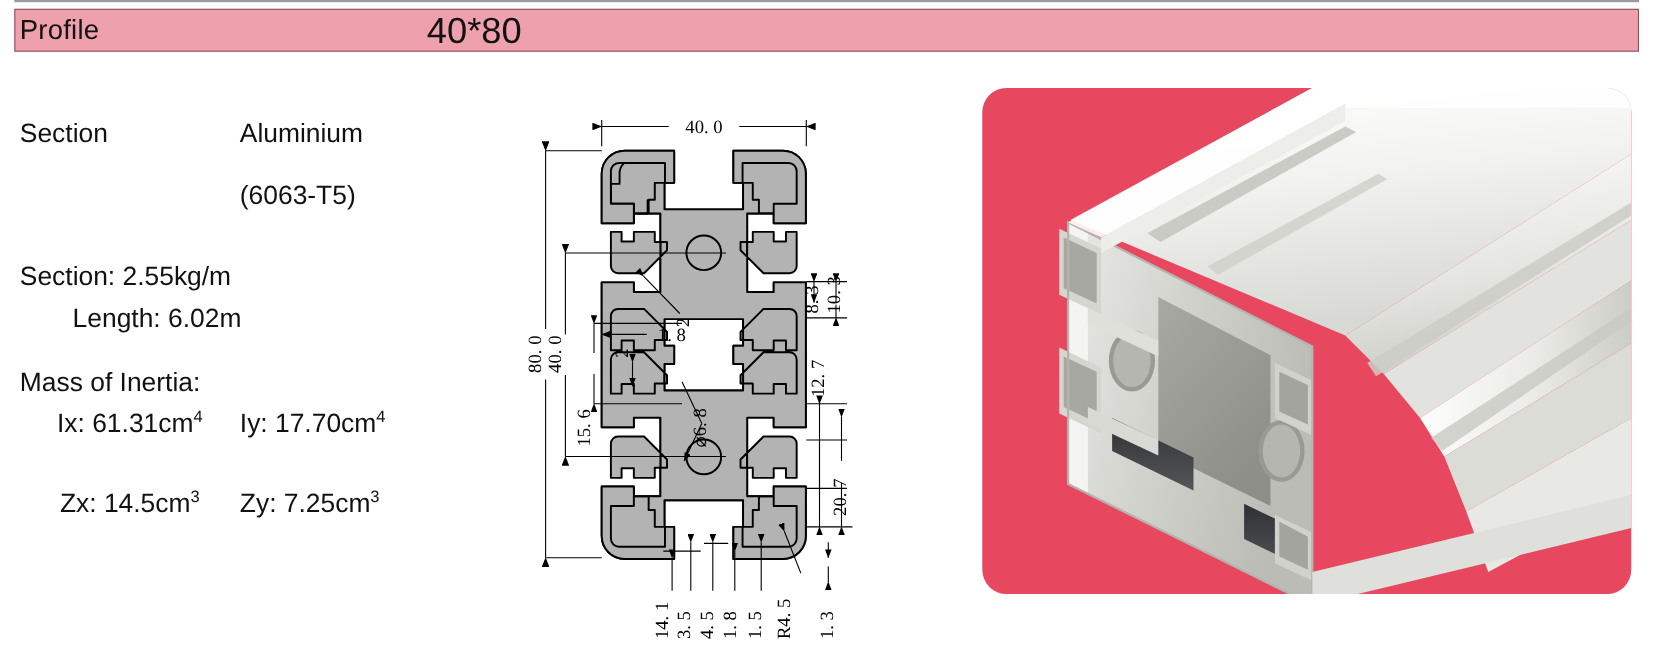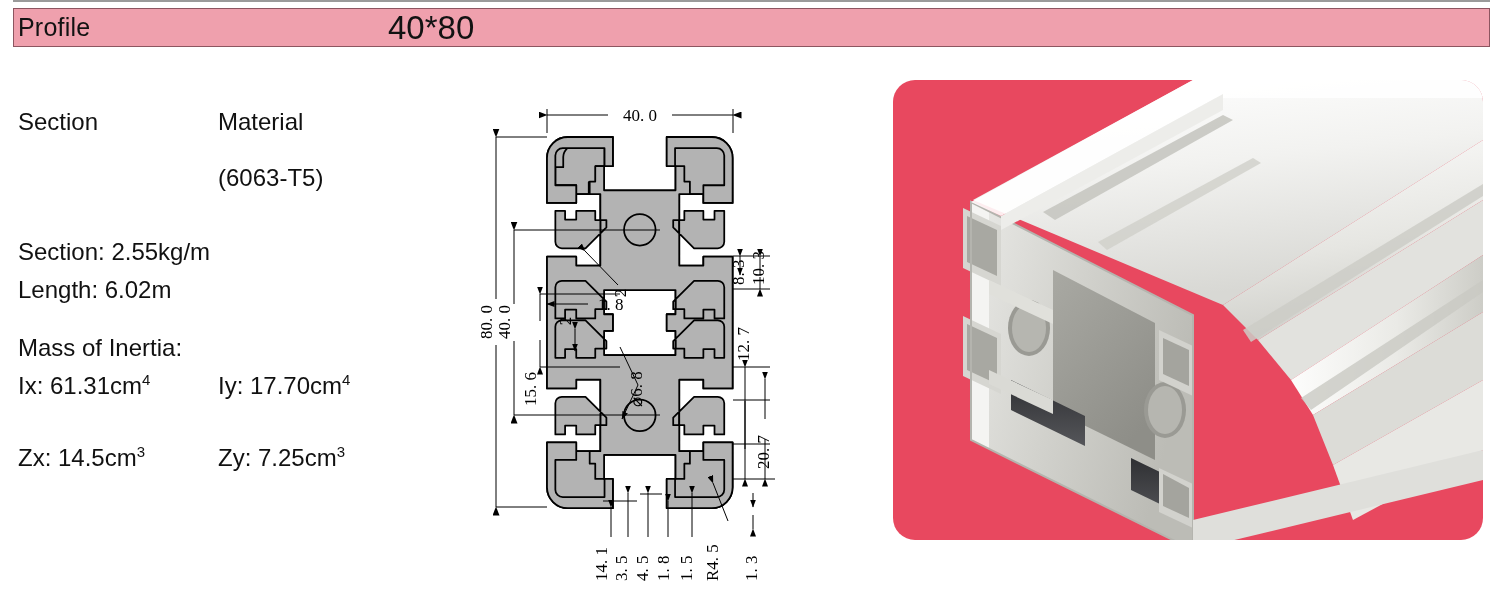--- a/index.html
+++ b/index.html
@@ -34,23 +34,23 @@
   .spec-col{
     position:absolute;left:18px;top:110px;width:430px;
     font-size:24px;line-height:1.0;color:#111;
   }
   .spec-row{display:flex;}
   .spec-key{width:200px;}
   .spec-val{}
   .spec-val-cont{margin-left:200px;margin-top:32px;}
   .gap-lg{height:50px;}
   .gap-md{height:34px;}
-  .spec-line{margin-top:14px;}
+  .spec-line{margin-top:14px;margin-left:48px;}
   .two-col{display:flex;margin-top:14px;}
-  .two-col .c1{width:200px;}
+  .two-col .c1{width:200px;text-align:center;}
   sup{font-size:15px;vertical-align:super;line-height:0;}
   
   .drawing{
     position:absolute;left:470px;top:89px;width:340px;height:495px;
   }
   .drawing svg{display:block;}
   
   .photo-panel{
     position:absolute;left:893px;top:80px;width:590px;height:460px;
     background:#e8485f;
@@ -66,21 +66,21 @@
 
 <div class="header-bar">
   <div class="header-cell-label">Profile</div>
   <div class="header-cell-value">40*80</div>
 </div>
 
 <div class="spec-col">
 
   <div class="spec-row">
     <div class="spec-key">Section</div>
-    <div class="spec-val">Material</div>
+    <div class="spec-val">Aluminium</div>
   </div>
   <div class="spec-val-cont">(6063-T5)</div>
 
   <div class="gap-lg"></div>
 
   <div>Section: 2.55kg/m</div>
   <div class="spec-line">Length: 6.02m</div>
 
   <div class="gap-md"></div>
 

